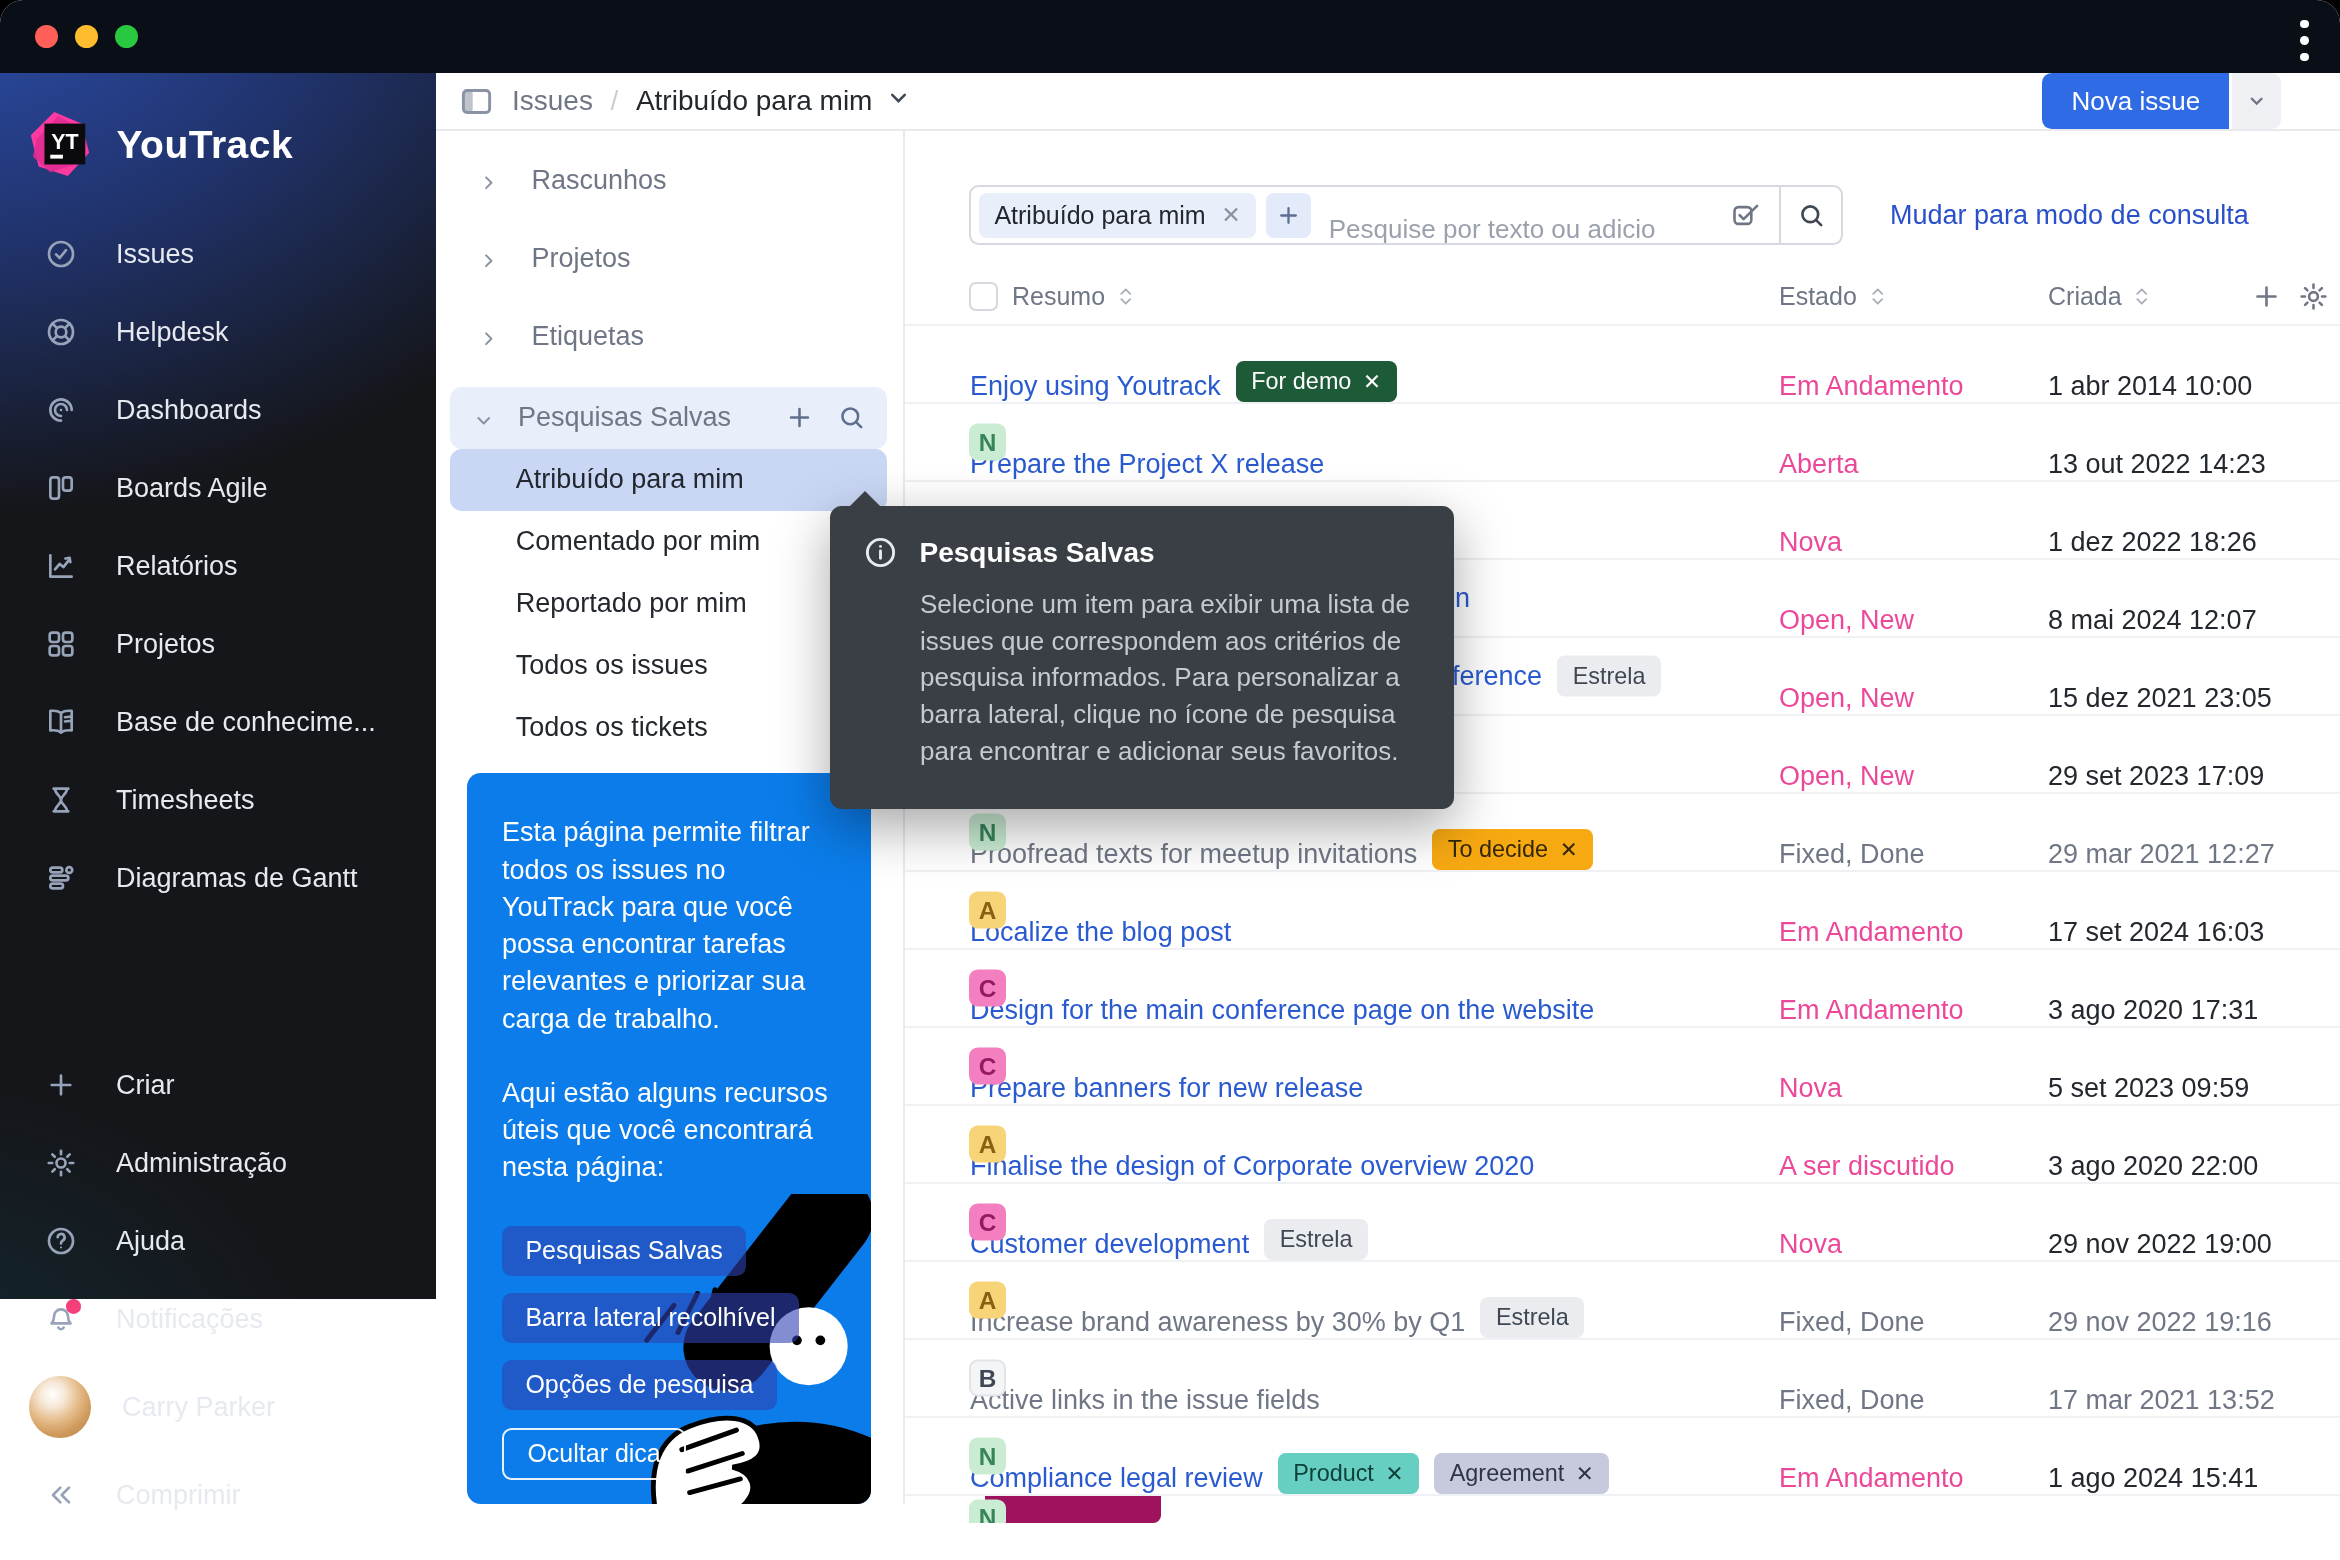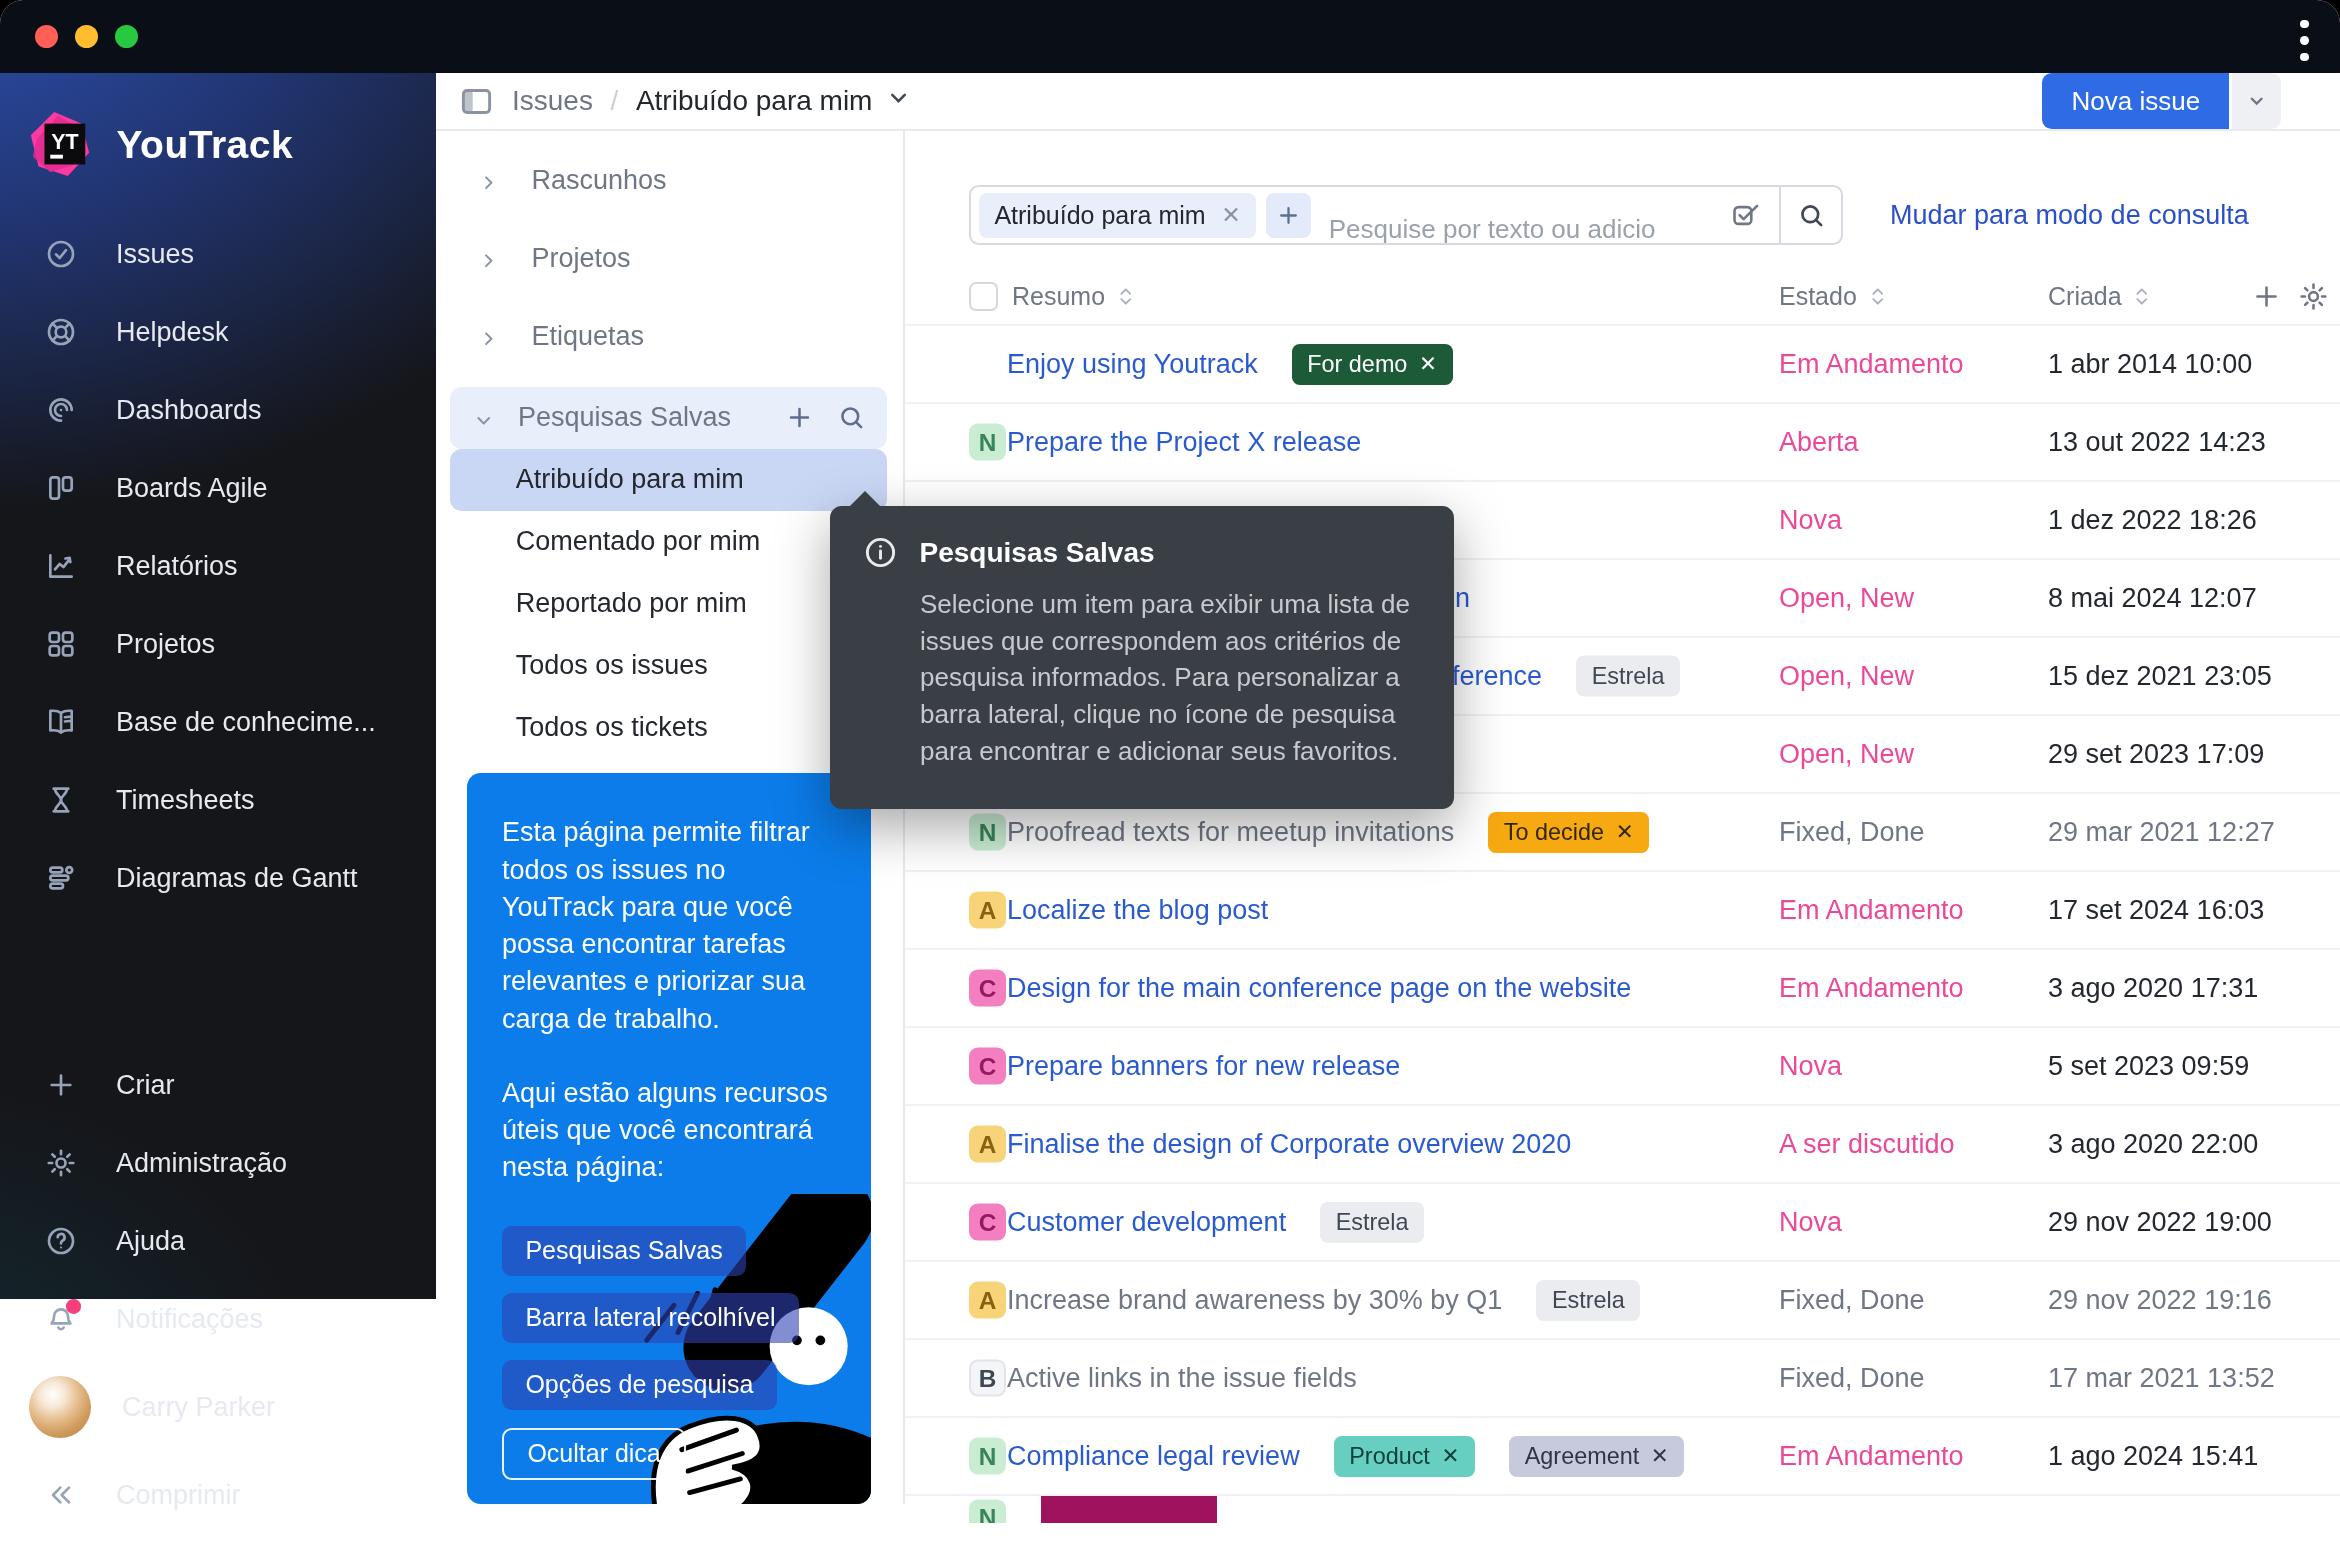--- a/index.html
+++ b/index.html
@@ -90,31 +90,31 @@
 
   .thead { position:absolute; top:137px; left:0; right:0; height:57px; color:#6f7685; font-size:25px; }
   .th { position:absolute; top:0; height:57px; display:flex; align-items:center; gap:9.8px; }
   .checkbox { width:29px; height:29px; border:2.4px solid #d5d8de; border-radius:6.8px; background:#fff; cursor:pointer; }
   .sort { width:21.5px; height:25px; color:#a8aeb9; }
   .sort svg{ width:100%; height:100%; fill:none; stroke:currentColor; stroke-width:2; stroke-linecap:round; stroke-linejoin:round; }
   .th-ico { width:31px; height:31px; color:#6f7685; cursor:pointer; }
   .th-ico svg{ width:100%; height:100%; fill:none; stroke:currentColor; stroke-width:2; stroke-linecap:round; }
 
   .tbody { position:absolute; top:193px; left:0; right:0; }
-  .row { height:78px; border-top:2px solid #f0f1f4; position:relative; display:flex; align-items:center; padding-left:102px; }
+  .row { height:78px; border-top:2px solid #f0f1f4; position:relative; display:flex; align-items:flex-end; padding-left:65px; }
   .row.partial { height:29px; overflow:hidden; border-top:2px solid #f0f1f4; }
   .badge { position:absolute; left:64px; top:50%; transform:translateY(-50%); width:37px; height:37px; border-radius:8.8px; font-size:24.4px; font-weight:bold; display:flex; align-items:center; justify-content:center; }
   .row.partial .badge { top:21.5px; }
   .badge-N{ background:#C9ECD3; color:#38855A; }
   .badge-C{ background:#F47FC0; color:#96195F; }
   .badge-A{ background:#F8D478; color:#8A6012; }
   .badge-B{ background:#F4F5F7; color:#3F4754; border:2px solid #e2e4e9; }
   .ititle { font-size:27px; color:#2A5AD0; cursor:pointer; white-space:nowrap; }
   .row.resolved .ititle { color:#6f7685; }
-  .tag { margin-left:34px; height:41px; border-radius:7.8px; padding:0 15.6px; font-size:23.4px; display:inline-flex; align-items:center; gap:11.7px; white-space:nowrap; cursor:default; }
+  .tag { margin-left:15px; height:41px; border-radius:7.8px; padding:0 15.6px; font-size:23.4px; display:inline-flex; align-items:center; gap:11.7px; white-space:nowrap; cursor:default; }
   .tag .x { font-size:21.5px; cursor:pointer; }
   .tag-green-dark{ background:#1D5B38; color:#fff; }
   .tag-amber{ background:#F7A912; color:#33270A; }
   .tag-gray{ background:#EBECEF; color:#3F4754; }
   .tag-teal{ background:#66CFC2; color:#0E3F38; }
   .tag-lavender{ background:#C7CADD; color:#2F3547; }
   .tag-magenta{ background:#9E125E; color:#fff; min-width:176px; height:43px; }
   .frag { position:absolute; top:50%; transform:translateY(-50%); display:flex; align-items:center; }
   .estado { position:absolute; left:874px; font-size:27px; color:#ec4899; cursor:pointer; white-space:nowrap; }
   .criada { position:absolute; left:1143px; font-size:27px; color:#23272e; white-space:nowrap; }

